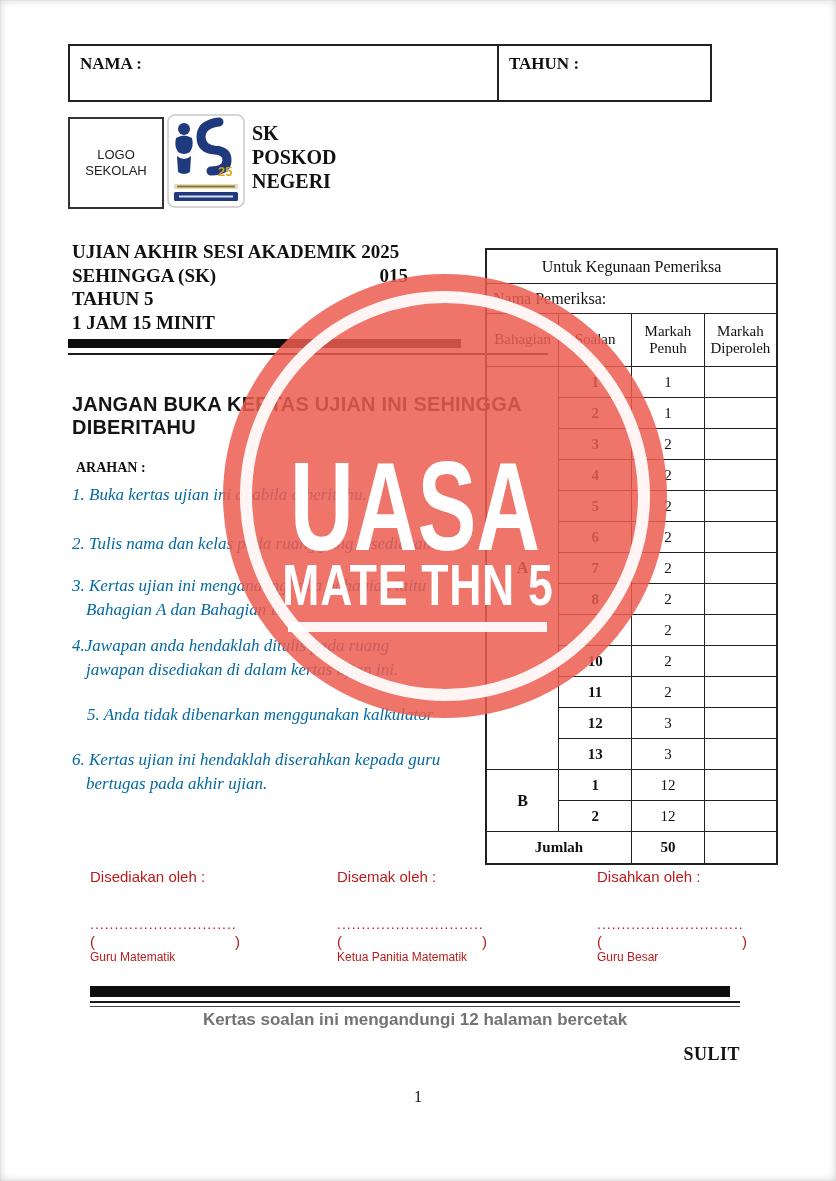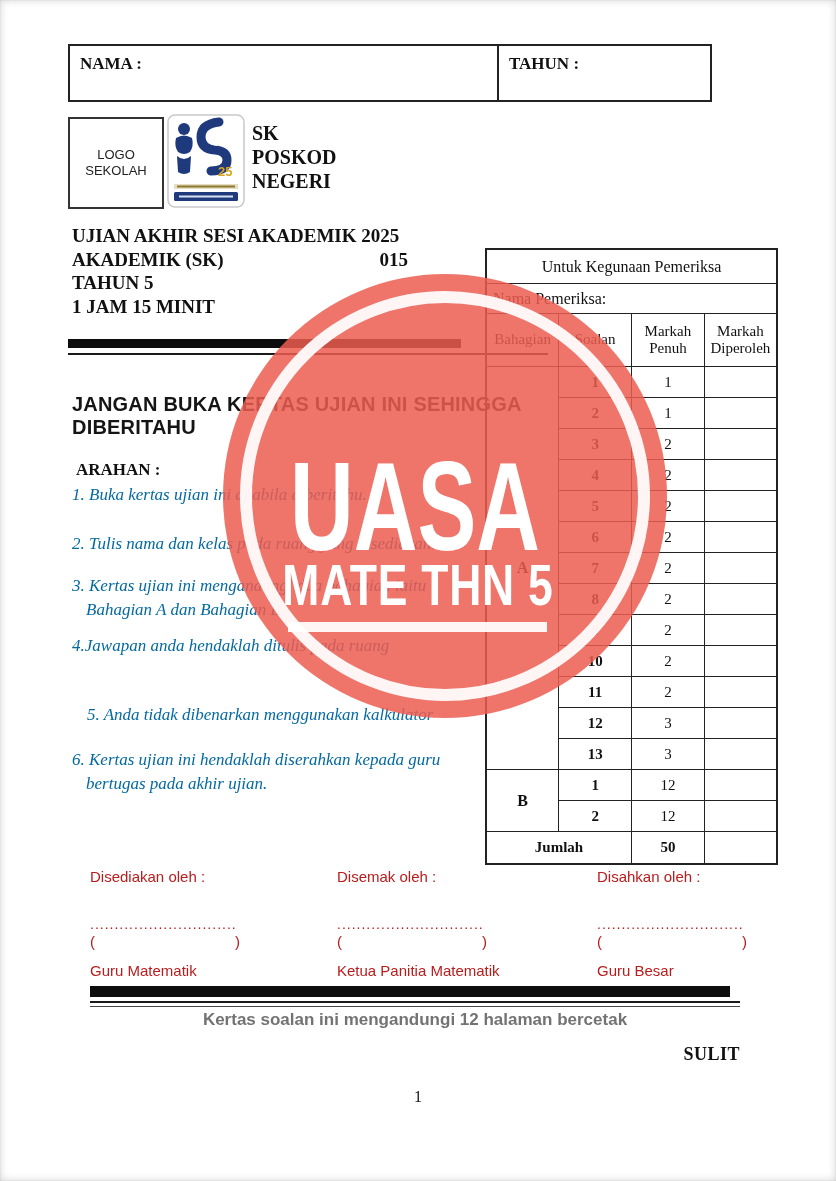--- a/index.html
+++ b/index.html
@@ -14,33 +14,33 @@
   .name-table{left:68px;top:44px;width:640px;height:54px;border:2px solid #222;display:flex;}
   .name-cell{flex:0 0 417px;border-right:2px solid #222;padding:8px 0 0 10px;font-weight:bold;font-size:17px;}
   .year-cell{flex:1;padding:8px 0 0 10px;font-weight:bold;font-size:17px;}
 
   
   .logo-box{left:68px;top:117px;width:92px;height:88px;border:2px solid #333;display:flex;align-items:center;justify-content:center;text-align:center;font-family:"Liberation Sans",sans-serif;font-size:13px;color:#222;line-height:1.25;}
   .logo-tile{left:167px;top:114px;width:56px;height:94px;}
   .school-name{left:252px;top:121px;font-weight:bold;font-size:20px;line-height:24px;white-space:pre-line;}
 
   
-  .title-block{left:72px;top:224px;width:336px;font-weight:bold;font-size:19px;line-height:23.5px;}
+  .title-block{left:72px;top:240px;width:336px;font-weight:bold;font-size:19px;line-height:23.5px;}
   .title-row2{display:flex;justify-content:space-between;}
 
   
   .rule-top-bar{left:68px;top:339px;width:393px;height:9px;background:#0d0d0d;}
   .rule-top-line{left:68px;top:353px;width:480px;height:2px;background:#1a1a1a;}
   .rule-bottom-bar{left:90px;top:986px;width:640px;height:11px;background:#0d0d0d;}
   .rule-bottom-line1{left:90px;top:1001px;width:650px;height:2px;background:#1a1a1a;}
   .rule-bottom-line2{left:90px;top:1006px;width:650px;height:1px;background:#444;}
 
   
   .warning{left:72px;top:393px;width:520px;font-family:"Liberation Sans",sans-serif;font-weight:bold;font-size:20px;letter-spacing:.2px;color:#151515;}
-  .arahan{left:76px;top:460px;font-weight:bold;font-size:17px;}
+  .arahan{left:76px;top:460px;font-weight:bold;font-size:14px;}
   .instr{width:410px;font-style:italic;font-size:17px;line-height:23.5px;color:#0369a1;}
   .instr .l2{padding-left:14px;}
   .i1{left:72px;top:483px;} .i2{left:72px;top:523px;margin-top:9px;} .i3{left:72px;top:566px;margin-top:8px;}
   .i4{left:72px;top:634px;} .i5{left:87px;top:703px;} .i6{left:72px;top:748px;}
 
   
   .ex-table{left:485px;top:248px;width:293px;border-collapse:collapse;table-layout:fixed;font-size:15px;}
   .ex-table td{border:1.5px solid #222;text-align:center;padding:0;vertical-align:middle;}
   .ex-table{border:2.5px solid #222;}
   .ex-title{height:33px;font-size:16px;}
@@ -51,21 +51,21 @@
   .soal-cell{font-weight:bold;}
   .bah-cell{font-weight:bold;font-size:16px;}
   .total-label{font-weight:bold;height:31px;}
   .total-val{font-weight:bold;}
 
   
   .sig-col{font-family:Liberation Sans, sans-serif;font-size:15px;color:#b91c1c;}
   .sig1{left:90px;top:868px;width:170px;} .sig2{left:337px;top:868px;width:185px;} .sig3{left:597px;top:868px;width:160px;}
   .sig-dots{margin-top:34px;letter-spacing:1px;font-size:14px;line-height:10px;}
   .sig-paren{display:flex;justify-content:space-between;width:150px;margin-top:4px;font-size:15px;}
-  .sig-role{margin-top:12px;font-size:15px;}
+  .sig-role{margin-top:0;font-size:12px;}
 
   
   .footer-note{left:90px;top:1010px;width:650px;text-align:center;font-family:"Liberation Sans",sans-serif;font-weight:bold;font-size:17px;color:#737373;}
   .sulit{left:0;top:1044px;width:740px;text-align:right;font-weight:bold;font-size:18px;letter-spacing:.5px;}
   .page-num{left:0;top:1088px;width:836px;text-align:center;font-size:16px;}
 
   
   .stamp{left:223px;top:274px;width:444px;height:444px;pointer-events:none;text-decoration:underline;}
   .stamp-circle{position:absolute;inset:0;border-radius:50%;}
   .stamp-ring{position:absolute;inset:17px;border:12px solid rgba(255,255,255,.93);border-radius:50%;}
@@ -103,21 +103,21 @@
       <rect x="12" y="81.5" width="54" height="2" fill="#d8e2f4"></rect>
     </svg>
   </div>
   <div class="abs school-name">SK
 POSKOD
 NEGERI</div>
 
   <div class="abs title-block">
     <div>UJIAN AKHIR SESI AKADEMIK 2025</div>
     <div class="title-row2">
-      <span>AKADEMIK (SK)</span>
+      <span>SEHINGGA (SK)</span>
       <span>015</span>
     </div>
     <div>TAHUN 5</div>
     <div>1 JAM 15 MINIT</div>
   </div>
 
   <div class="abs rule-top-bar"></div>
   <div class="abs rule-top-line"></div>
 
   <div class="abs warning">JANGAN BUKA KERTAS UJIAN INI SEHINGGA DIBERITAHU</div>
@@ -128,20 +128,21 @@
   </div>
   <div class="abs instr i2">
     <div>2. Tulis nama dan kelas pada ruang yang disediakan.</div>
   </div>
   <div class="abs instr i3">
     <div>3. Kertas ujian ini mengandungi dua bahagian iaitu</div>
     <div class="l2">Bahagian A dan Bahagian B.</div>
   </div>
   <div class="abs instr i4">
     <div>4.Jawapan anda hendaklah ditulis pada ruang</div>
+    <div class="l2">jawapan  disediakan di dalam kertas ujian ini.</div>
   </div>
   <div class="abs instr i5">
     <div>5. Anda tidak dibenarkan menggunakan kalkulator</div>
   </div>
   <div class="abs instr i6">
     <div>6. Kertas ujian ini hendaklah diserahkan kepada guru</div>
     <div class="l2">bertugas pada akhir   ujian.</div>
   </div>
 
   <table class="abs ex-table">

